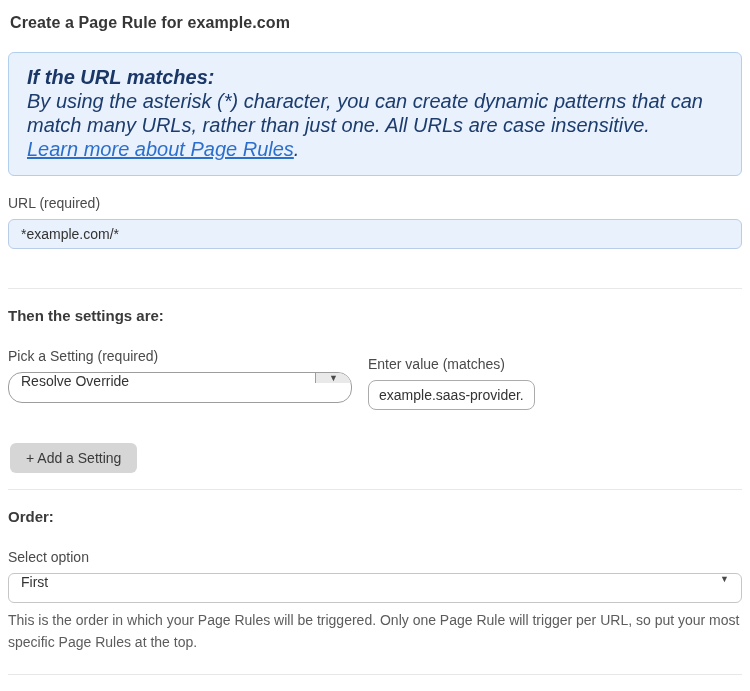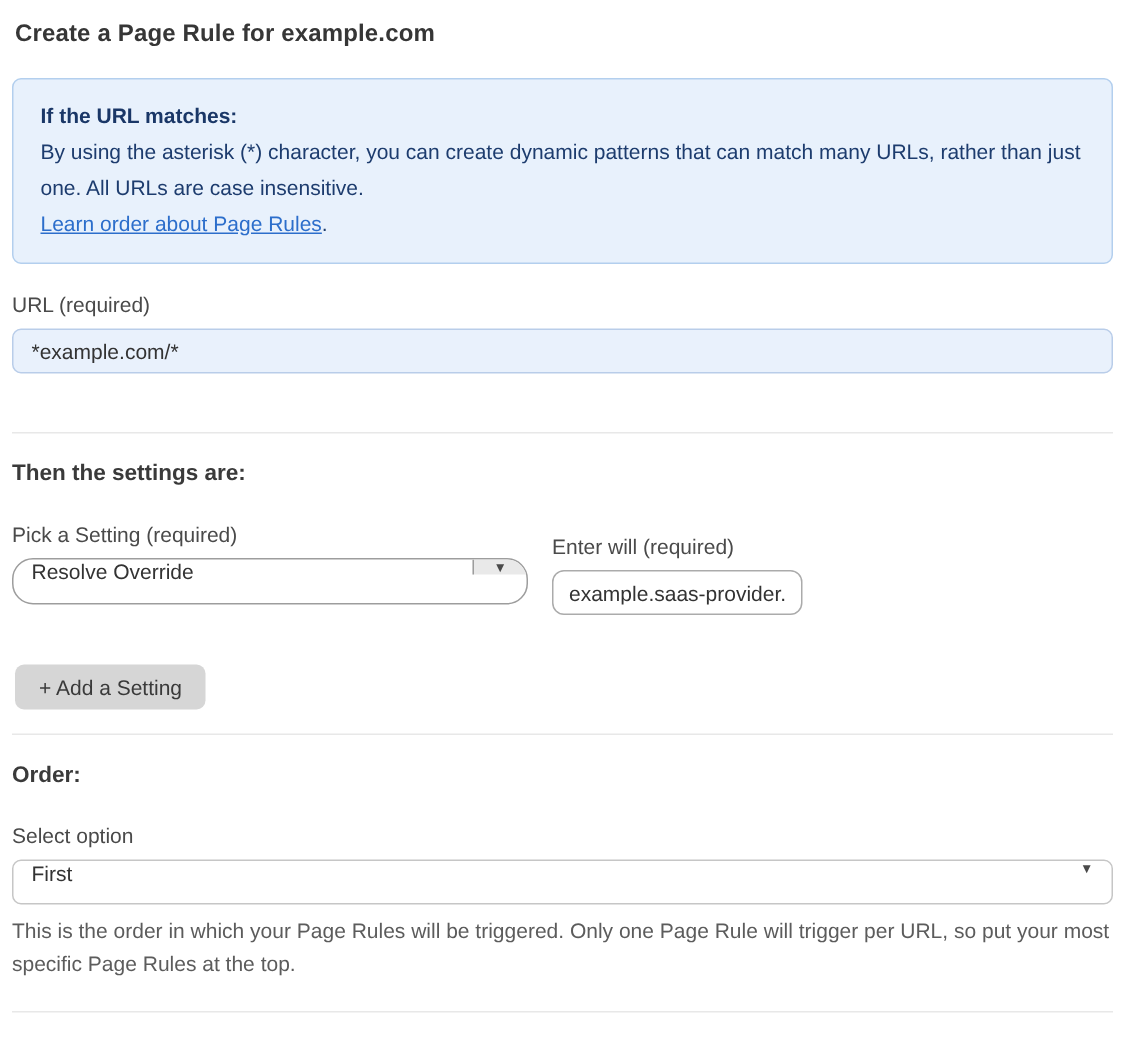--- a/index.html
+++ b/index.html
@@ -23,23 +23,24 @@
     margin: 2px 0 20px 2px;
     letter-spacing: 0.1px;
   }
   
   .info-box {
     background: #e8f1fc;
     border: 1px solid #b3cfee;
     border-radius: 6px;
     padding: 12px 18px 14px 18px;
     color: #1d3c6e;
-    font-size: 14px;
+    font-size: 20px;
     line-height: 24px;
     margin-bottom: 19px;
+    font-style: italic;
   }
   .info-box .info-heading {
     font-weight: 700;
     color: #1a3767;
   }
   .info-box .info-body { color: #1d3c6e; }
   .info-box a.info-link {
     color: #2c6ecb;
     text-decoration: underline;
     cursor: pointer;
@@ -182,40 +183,40 @@
 </head>
 <body>
 
 <div class="page">
 
   <h1 class="page-title">Create a Page Rule for example.com</h1>
 
   <div class="info-box">
     <div class="info-heading">If the URL matches:</div>
     <div class="info-body">By using the asterisk (*) character, you can create dynamic patterns that can match many URLs, rather than just one. All URLs are case insensitive.</div>
-    <div><a class="info-link">Learn order about Page Rules</a><span class="info-link-suffix">.</span></div>
+    <div><a class="info-link">Learn more about Page Rules</a><span class="info-link-suffix">.</span></div>
   </div>
 
   <div class="field-label">URL (required)</div>
   <input class="url-input" type="text" value="*example.com/*" style="">
 
   <hr class="divider divider-1">
 
   <div class="section-heading">Then the settings are:</div>
 
   <div class="settings-row">
     <div class="settings-col-left">
       <div class="field-label">Pick a Setting (required)</div>
       <div class="setting-select">
         <span class="select-value">Resolve Override</span>
         <span class="select-arrow-box">▼</span>
       </div>
     </div>
     <div class="settings-col-right">
-      <div class="field-label">Enter will (required)</div>
+      <div class="field-label">Enter value (matches)</div>
       <input class="value-input" type="text" value="example.saas-provider.com" style="">
     </div>
   </div>
 
   <button class="add-setting-button">+ Add a Setting</button>
 
   <hr class="divider divider-2">
 
   <div class="section-heading">Order:</div>
 

